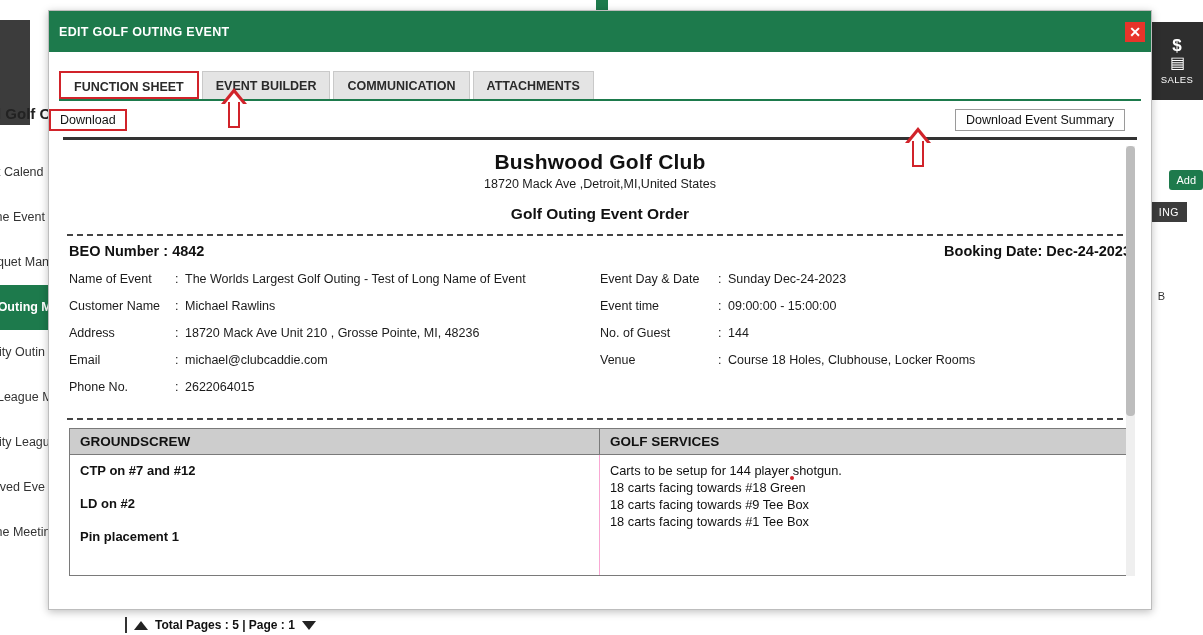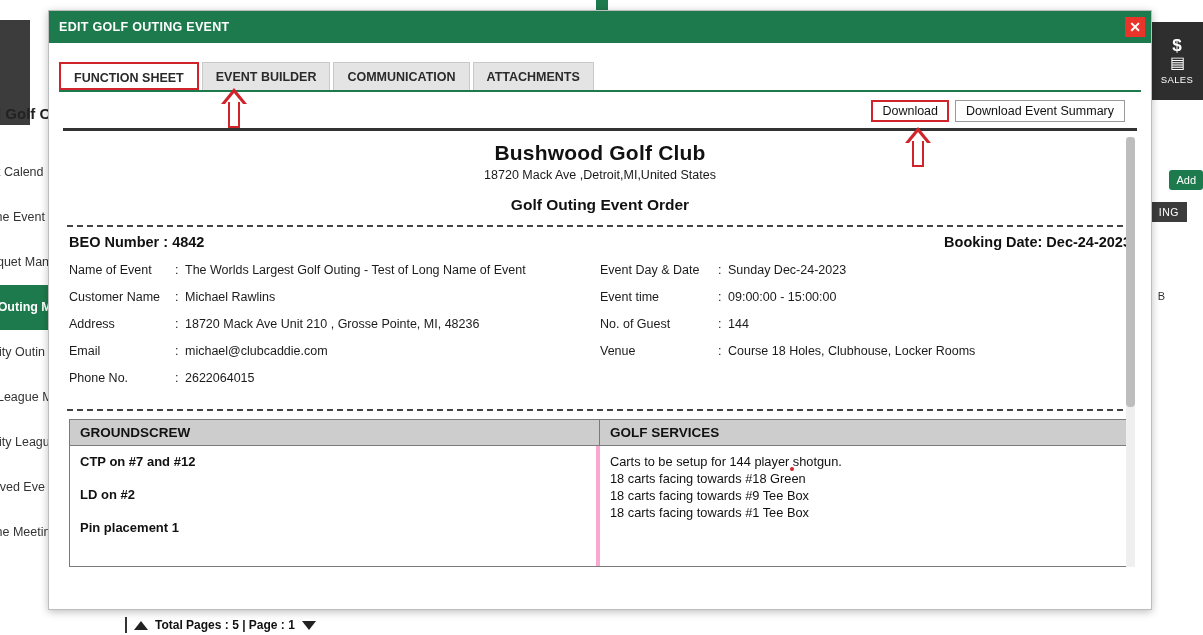--- a/index.html
+++ b/index.html
@@ -80,21 +80,21 @@
 
   
   .modal {
     position: absolute; left: 48px; top: 10px;
     width: 1104px; height: 600px;
     background: #ffffff;
     border: 1px solid #bdbdbd;
     box-shadow: 0 2px 8px rgba(0,0,0,.25);
   }
   .modal-header {
-    height: 32px; background: #1d7a4c; color: #ffffff;
+    height: 41px; background: #1d7a4c; color: #ffffff;
     display: flex; align-items: center; justify-content: space-between;
     padding: 0 6px 0 10px;
   }
   .modal-title { font-size: 12.5px; font-weight: bold; letter-spacing: .3px; }
   .close-icon {
     width: 20px; height: 20px; background: #e8342a; color: #ffffff;
     display: flex; align-items: center; justify-content: center;
     font-size: 14px; font-weight: bold; line-height: 1; cursor: pointer;
   }
 
@@ -116,22 +116,22 @@
     white-space: nowrap;
   }
   .tab.active {
     background: #ffffff;
     border: 2px solid #d1232a;
     position: relative; z-index: 2;
   }
 
   
   .dl-row {
-    display: flex; justify-content: flex-end; align-items: center;
-    gap: 6px; margin: 8px 26px 0 0;
+    display: flex; justify-content: space-between; align-items: center;
+    margin: 8px 26px 0 0;
   }
   .btn-dl {
     font-size: 12.5px; padding: 3px 10px;
     background: #ffffff; border: 1px solid #9a9a9a; color: #111;
     cursor: pointer;
   }
   .btn-dl.highlight { border: 2px solid #d1232a; padding: 2px 9px; }
 
   .hr-thick {
     height: 3px; background: #333; margin: 6px 14px 0 14px;
@@ -196,21 +196,21 @@
     display: flex; background: #cdcdcd; border-bottom: 1px solid #7a7a7a;
   }
   .ins-head > div {
     font-size: 13.5px; font-weight: bold; color: #111;
     padding: 5px 10px;
   }
   .ins-body { display: flex; min-height: 120px; }
   .ins-col {
     width: 50%; padding: 8px 10px 4px 10px;
   }
-  .ins-col.left { border-right: 4px solid #f9a8d4; }
+  .ins-col.left { border-right: 1px solid #f9a8d4; }
   .ins-col .line {
     font-size: 13px; color: #111; font-weight: bold; margin-bottom: 7px;
   }
   .ins-col.right .line { font-weight: normal; font-size: 12.8px; margin-bottom: 2px; }
   .ins-col.left .line.sp { margin-bottom: 18px; }
   .head-left { width: 50%; border-right: 1px solid #7a7a7a; }
   .head-right { width: 50%; }
 
   
   .doc-scroll {

